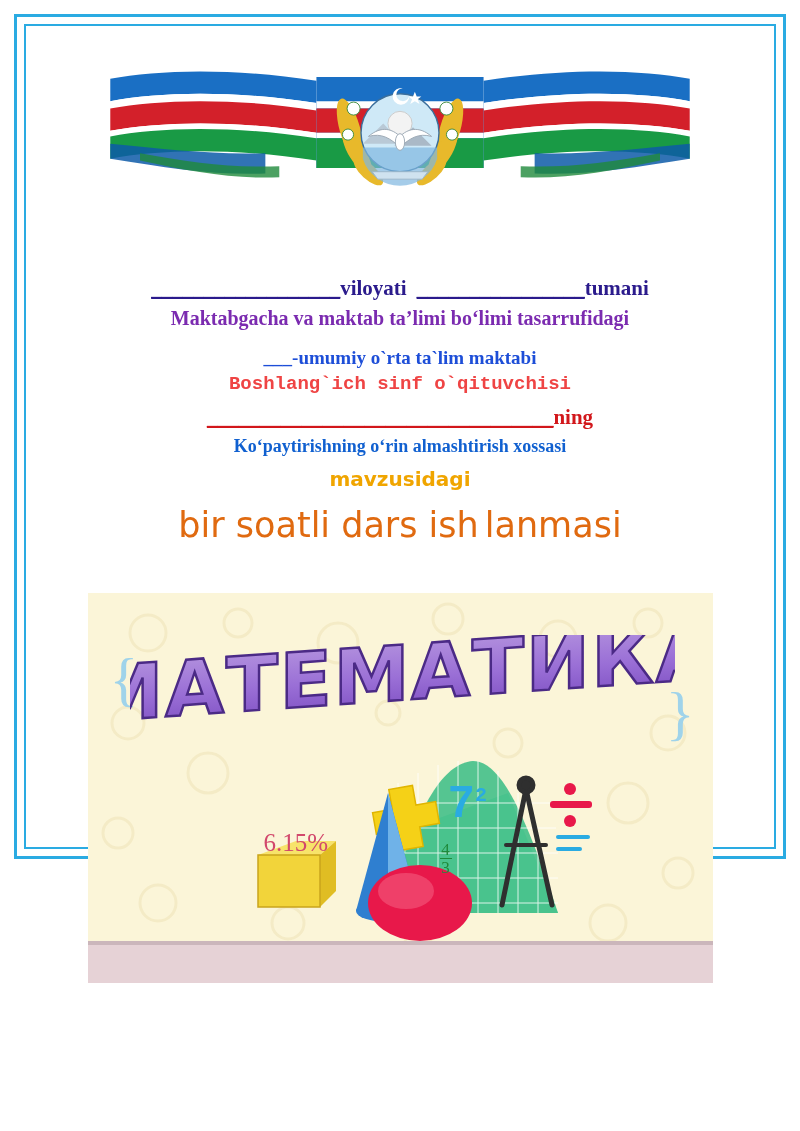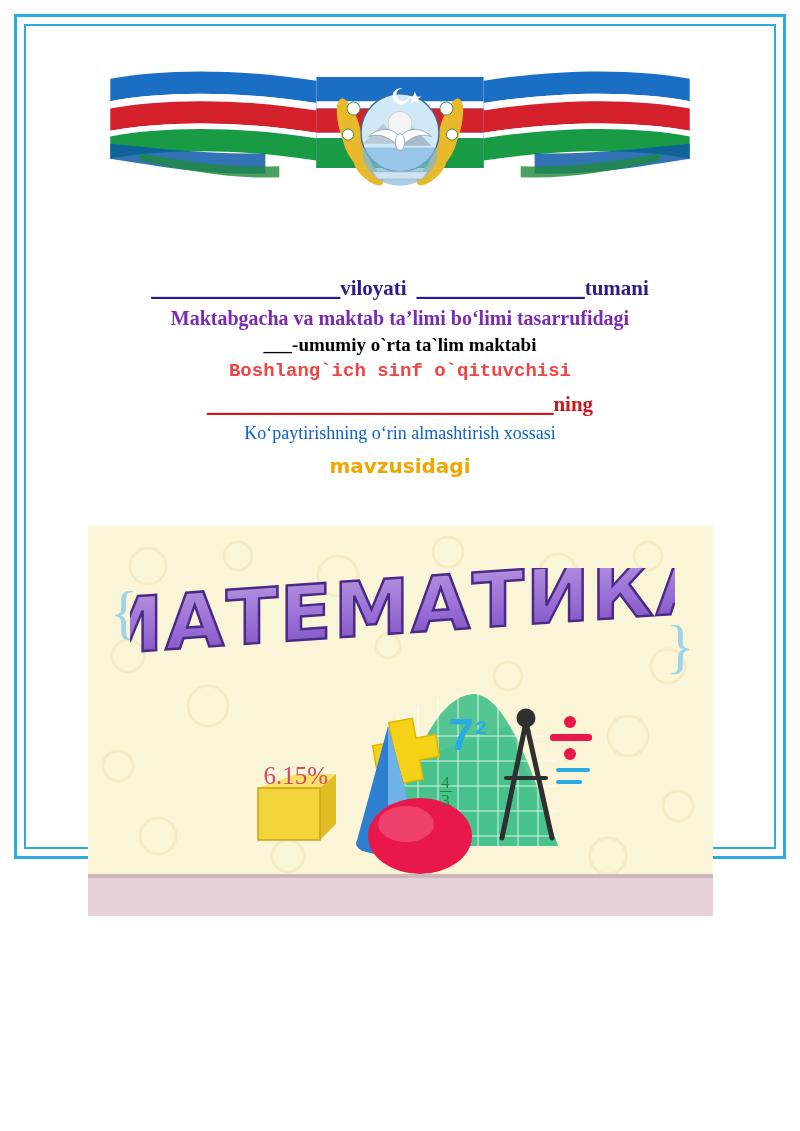--- a/index.html
+++ b/index.html
@@ -78,24 +78,24 @@
   }
   .gap { display: inline-block; width: 10px; }
 
   .line-purple {
     margin-top: 6px;
     font-size: 20px;
     font-weight: bold;
     color: #7b2bb0;
   }
   .line-purple2 {
-    margin-top: 4px;
+    margin-top: 17px;
     font-size: 19px;
     font-weight: bold;
-    color: #000000;
+    color: #1d4ed8;
   }
   .line-purple3 {
     margin-top: 4px;
     font-size: 19px;
     font-weight: bold;
     color: #ef4444;
     font-family: Liberation Mono, monospace;
   }
   .line-red {
     margin-top: 10px;
@@ -108,21 +108,21 @@
   }
   .line-green {
     margin-top: 12px;
     font-size: 19px;
     font-weight: bold;
     color: #1f8a3b;
   }
   .line-blue {
     margin-top: 6px;
     font-size: 18px;
-    font-weight: normal;
+    font-weight: bold;
     color: #1060d0;
   }
   .line-orange {
     margin-top: 10px;
     font-size: 20px;
     font-weight: bold;
     color: #f0a500;
     font-family: "DejaVu Sans", sans-serif;
   }
   .line-title {
@@ -293,20 +293,23 @@
     <div class="line-purple2">___-umumiy o`rta ta`lim maktabi</div>
     <div class="line-purple3">Boshlang`ich sinf o`qituvchisi</div>
 
     <div class="line-red">
       <span class="rule">_________________________________</span><span>ning</span>
     </div>
 
     <div class="line-blue">Ko‘paytirishning o‘rin almashtirish xossasi</div>
     <div class="line-orange">mavzusidagi</div>
 
+    <div class="line-title">
+      <span>bir soatli dars ish</span><span class="sp"></span><span>lanmasi</span>
+    </div>
 
     <div class="illus">
       <svg class="swirls" viewBox="0 0 625 390">
         <g fill="none" stroke="#efe3b8" stroke-width="3">
           <circle cx="60" cy="40" r="18"></circle>
             <circle cx="150" cy="30" r="14"></circle>
           <circle cx="250" cy="50" r="20"></circle>
             <circle cx="360" cy="26" r="15"></circle>
           <circle cx="470" cy="46" r="18"></circle>
             <circle cx="560" cy="30" r="14"></circle>

